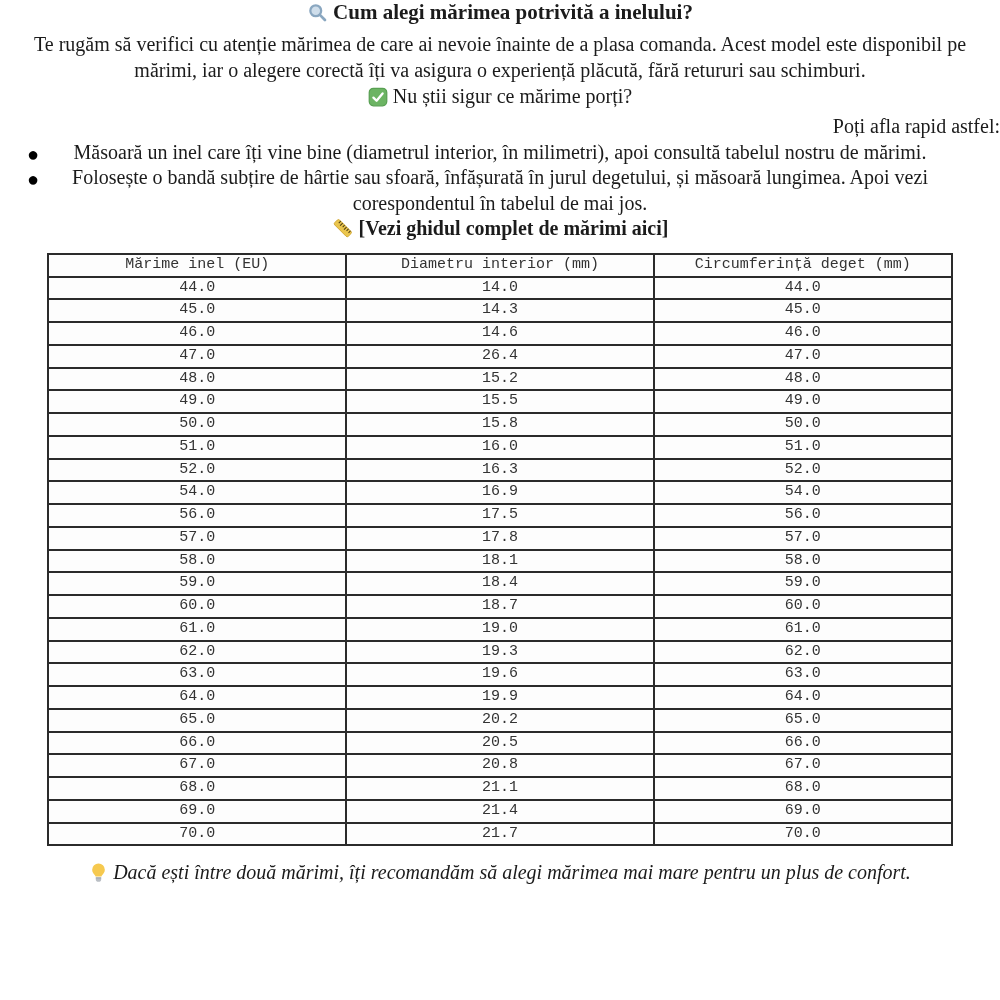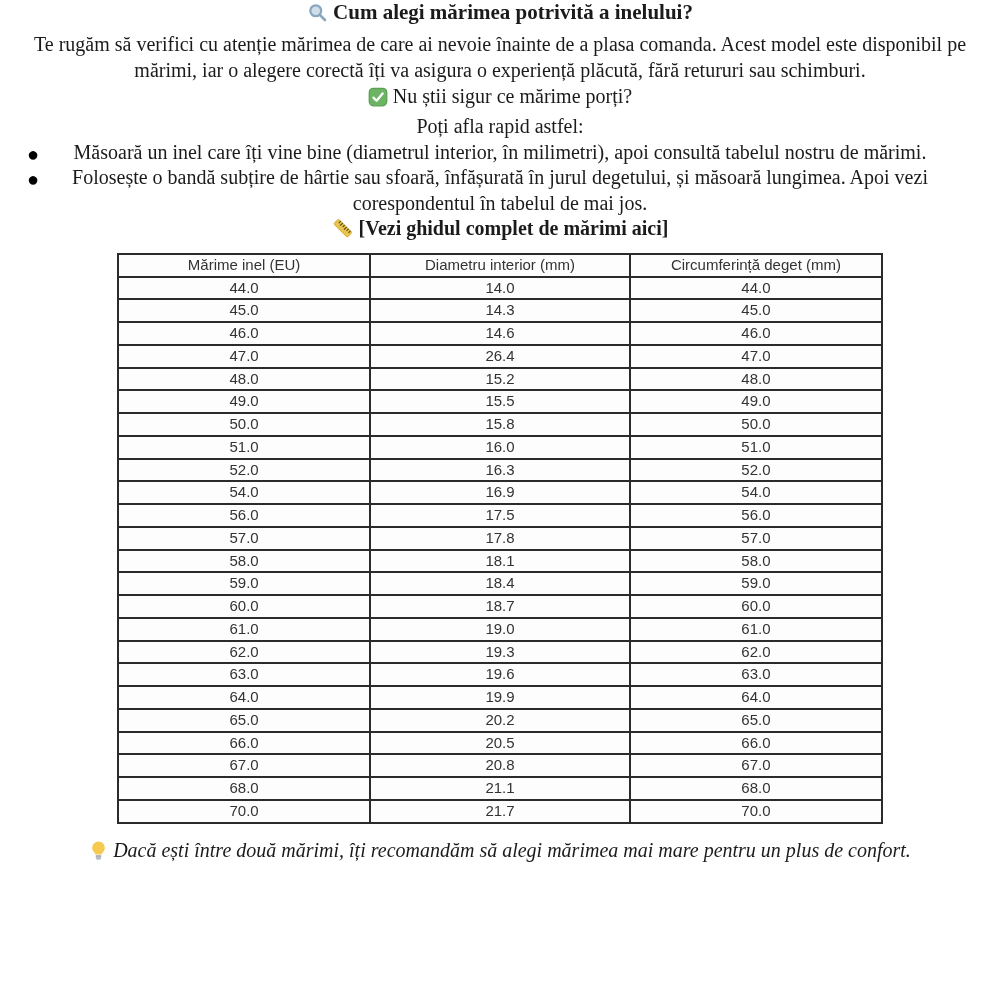--- a/index.html
+++ b/index.html
@@ -24,21 +24,21 @@
   .icon {
     display: inline-block;
     vertical-align: -4px;
     margin-right: 5px;
   }
   .intro {
     margin: 3px 10px 0;
     line-height: 1.28;
   }
   .question-line { margin-top: 1px; line-height: 1.28; }
-  .subheading { line-height: 1.28; }
+  .subheading { line-height: 1.28; text-align: right; }
 
   ul.steps {
     list-style: none;
     margin: 0;
     padding: 0;
   }
   ul.steps li {
     position: relative;
     padding: 0 22px;
     line-height: 1.28;
@@ -47,24 +47,24 @@
   ul.steps li .bullet-dot {
     position: absolute;
     left: 27px;
     top: 2px;
     font-size: 20px;
     color: #000;
   }
   .guide-line { font-weight: bold; line-height: 1.28; }
 
   table.size-table {
-    width: 766px;
+    width: 906px;
     margin: 7px auto 0;
     border-collapse: collapse;
-    font-family: Liberation Sans, sans-serif;
+    font-family: Liberation Mono, monospace;
     font-size: 15px;
     color: #333333;
     table-layout: fixed;
   }
   table.size-table th,
   table.size-table td {
     border: 2px solid #2b2b2b;
     padding: 1px 4px;
     font-weight: normal;
     text-align: center;
@@ -255,20 +255,25 @@
           <td>67.0</td>
           <td>20.8</td>
           <td>67.0</td>
         </tr>
         <tr>
           <td>68.0</td>
           <td>21.1</td>
           <td>68.0</td>
         </tr>
         <tr>
+          <td>69.0</td>
+          <td>21.4</td>
+          <td>69.0</td>
+        </tr>
+        <tr>
           <td>70.0</td>
           <td>21.7</td>
           <td>70.0</td>
         </tr>
       </tbody>
   </table>
 
   <div class="footer-note">
     <span class="icon">
       <svg width="19" height="21" viewBox="0 0 24 26">

